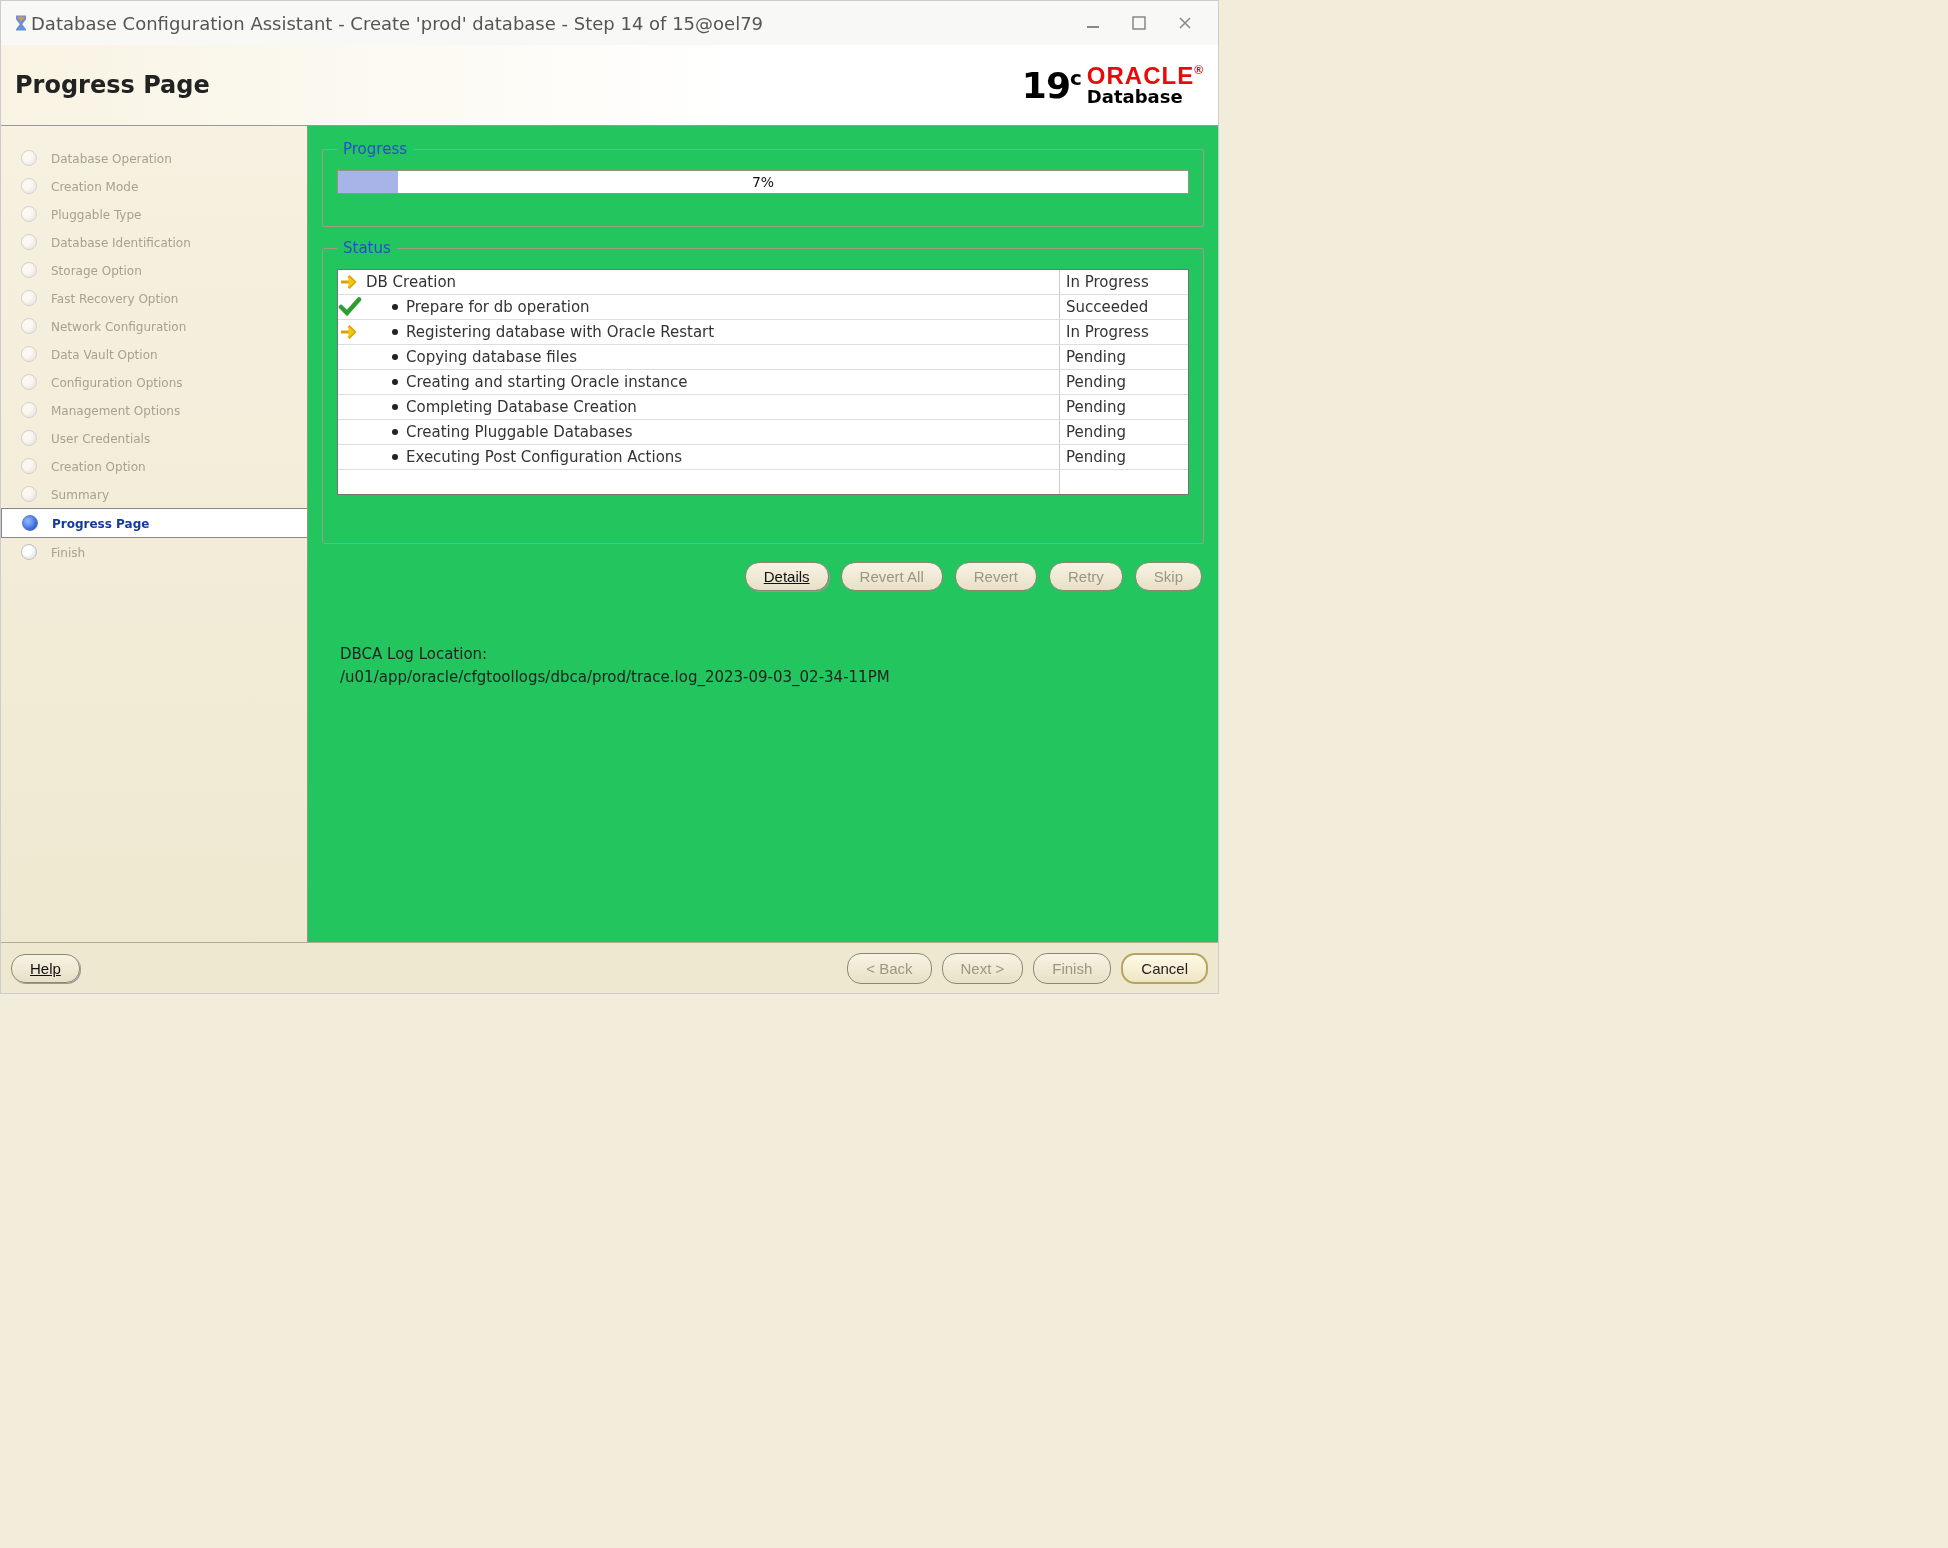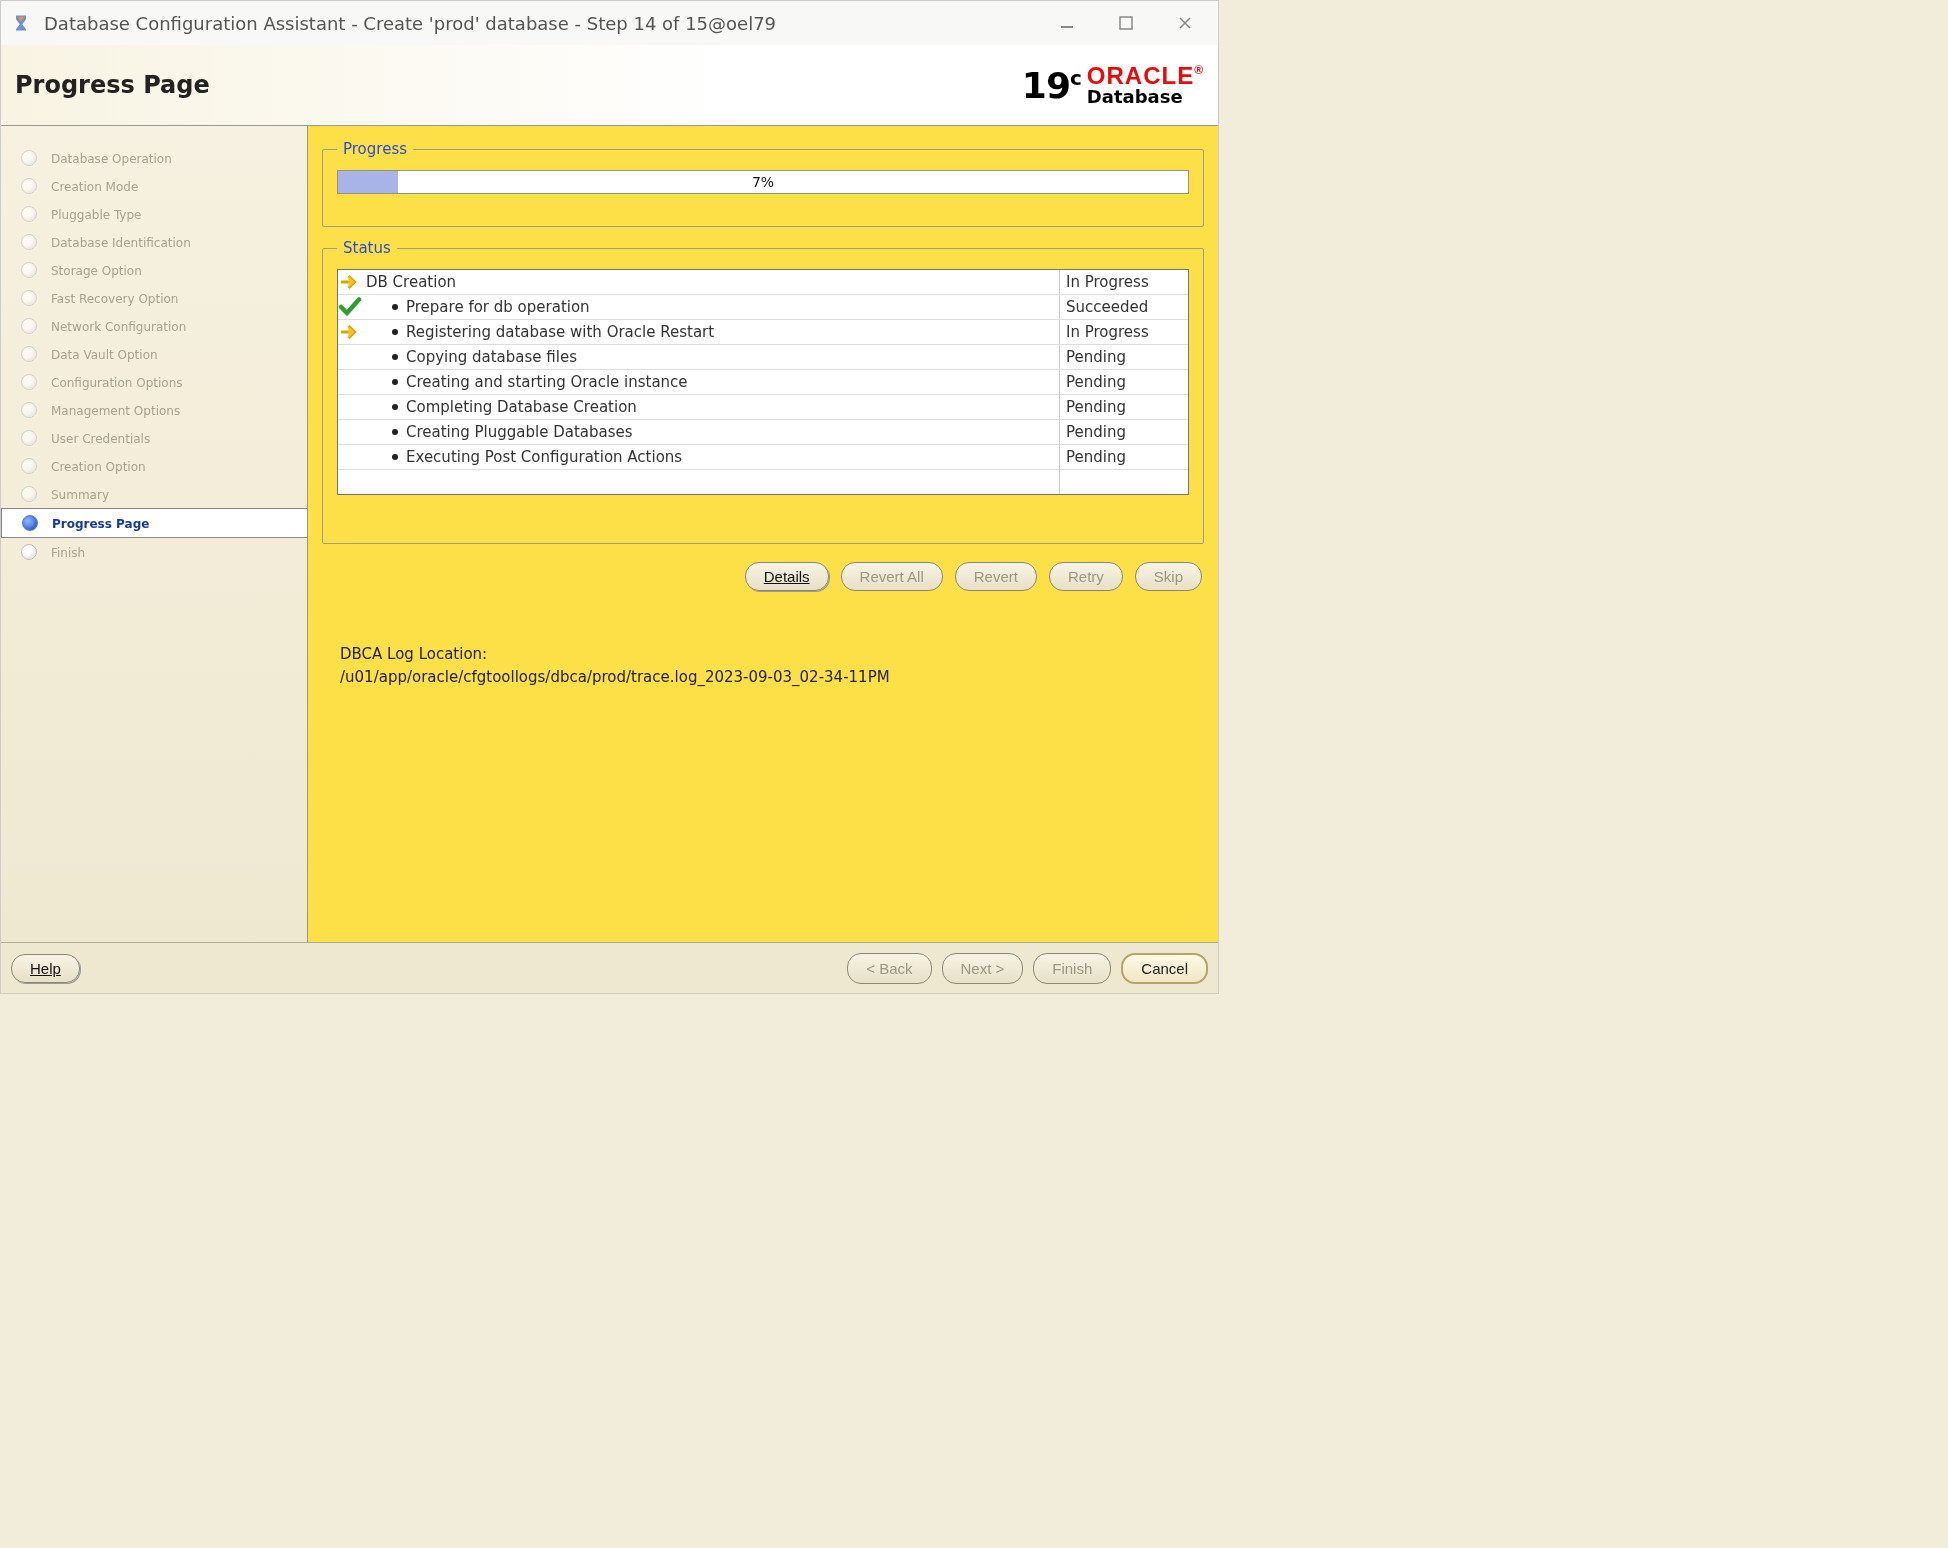--- a/index.html
+++ b/index.html
@@ -1,37 +1,37 @@
 <!DOCTYPE html>
 <html><head>
 <meta charset="utf-8">
 <style>
 html,body{margin:0;padding:0;font-family:"DejaVu Sans","Liberation Sans",sans-serif;background:#f2ecda;color:#333;height:100%;overflow:hidden;}
 body{font-size:15px;}
 .window{width:1217px;height:992px;background:#fff;display:flex;flex-direction:column;border:1px solid #ccc;}
-.titlebar{height:44px;background:#f8f8f6;display:flex;align-items:center;padding:0 10px;gap:13px;flex-shrink:0;}
+.titlebar{height:44px;background:#f8f8f6;display:flex;align-items:center;padding:0 10px;gap:0;flex-shrink:0;}
 .titlebar .appicon{width:20px;height:20px;display:flex;align-items:center;justify-content:center;}
 .titlebar .titletext{flex:1;font-size:18px;color:#555;}
 .titlebar .winbtn{width:46px;height:30px;display:flex;align-items:center;justify-content:center;color:#888;}
 .headerbar{height:80px;background:linear-gradient(90deg,#f8f3e2 0%,#ffffff 60%);border-bottom:1px solid #999;display:flex;align-items:center;justify-content:space-between;padding:0 14px;flex-shrink:0;}
 .headerbar .pagetitle{font-size:24px;font-weight:bold;color:#222;}
 .headerbar .brand{display:flex;align-items:flex-end;gap:6px;}
 .brand .ver{font-size:36px;font-weight:900;color:#000;letter-spacing:-1px;}
 .brand .ver sup{font-size:20px;vertical-align:super;}
 .brand .orcol{display:flex;flex-direction:column;align-items:flex-start;line-height:1;}
 .brand .oracle{font-size:24px;font-weight:900;color:#e80b0b;letter-spacing:1px;font-family:Arial,sans-serif;}
 .brand .database{font-size:18px;color:#000;font-weight:600;}
 .content{flex:1;display:flex;min-height:0;}
 .sidebar{width:306px;background:linear-gradient(180deg,#f6f1e0,#efe8d1);border-right:1px solid #9a977f;padding:18px 0 0 0;overflow:auto;}
 .step{display:flex;align-items:flex-end;gap:14px;padding:6px 10px 6px 20px;color:#a8a18e;font-size:12px;position:relative;}
 .step .bullet{width:14px;height:14px;border-radius:50%;background:#fff;border:1px solid #bbb;flex-shrink:0;box-shadow:inset -2px -2px 3px rgba(0,0,0,.1);}
 .step.active{background:#fff;border:1px solid #888;border-right:none;margin-right:-1px;color:#163a9a;font-weight:bold;}
 .step.active .bullet{background:radial-gradient(circle at 35% 35%,#8fb9ff,#1a50d8);border-color:#5577cc;}
 .step.past .bullet{opacity:.6;}
-.mainpane{flex:1;background:#fde047;padding:14px;overflow:auto;display:flex;flex-direction:column;gap:12px;}
+.mainpane{flex:1;background:#22c55e;padding:14px;overflow:auto;display:flex;flex-direction:column;gap:12px;}
 fieldset{border:1px solid #a09c88;border-radius:2px;padding:12px 14px 18px 14px;margin:0;}
 legend{color:#2a4dd0;font-size:15px;padding:0 6px;}
 .progbar{height:22px;border:1px solid #969380;background:#fff;position:relative;margin-bottom:14px;}
 .progbar .fill{position:absolute;left:0;top:0;bottom:0;width:7%;background:#a8b4e8;}
 .progbar .pct{position:absolute;inset:0;display:flex;align-items:center;justify-content:center;color:#111;font-size:14px;}
 .progmsg{font-size:15px;color:#222;}
 .statustable{border:1px solid #737373;background:#fff;font-size:15px;}
 .strow{display:flex;border-bottom:1px solid #ddd;}
 .strow:last-child{border-bottom:none;}
 .strow .icon{width:24px;display:flex;align-items:center;justify-content:center;flex-shrink:0;}

